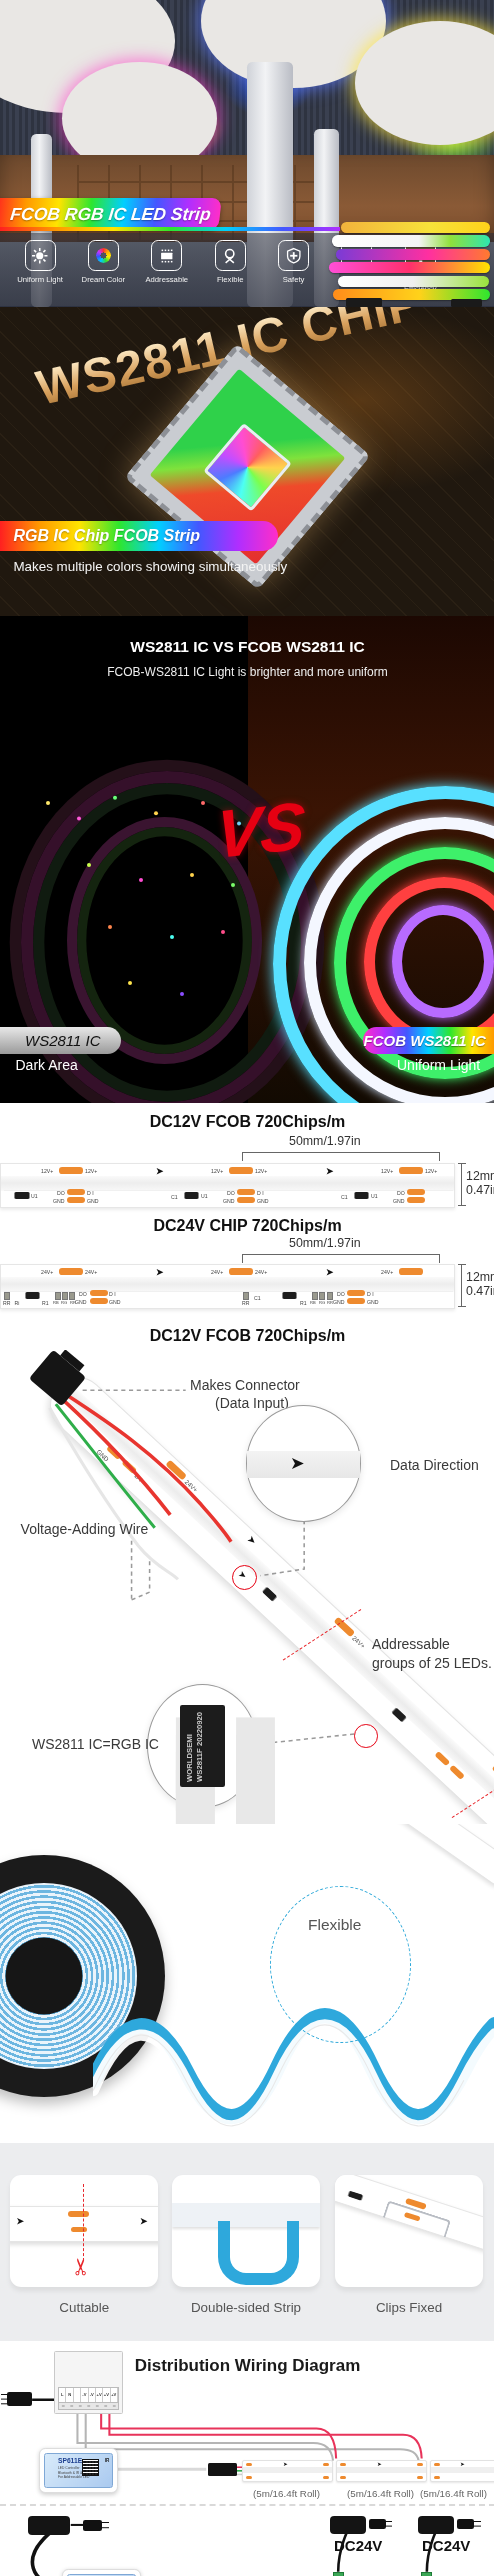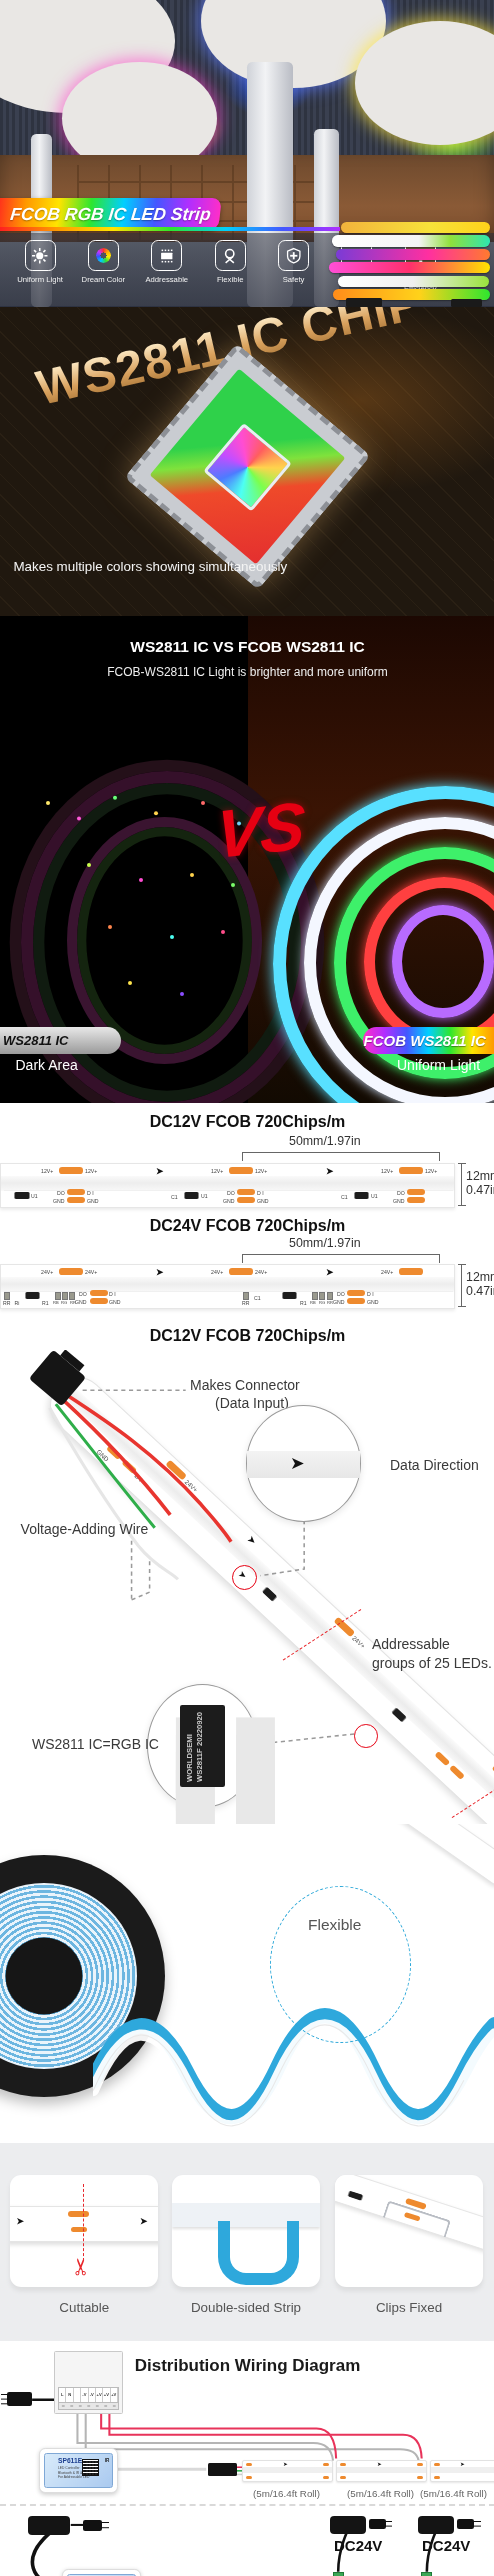--- a/index.html
+++ b/index.html
@@ -81,21 +81,21 @@
   #vs .half-r{position:absolute;right:0;top:0;width:247px;height:487px;
     background:linear-gradient(180deg,#1c0802,#3a1404 40%,#120a02);}
   .vs-title{position:absolute;left:0;top:21.6px;width:495px;text-align:center;
     font-size:15.5px;font-weight:800;color:#fff;}
   .vs-sub{position:absolute;left:0;top:49px;width:495px;text-align:center;font-size:12px;color:#eee;}
   .ringset{position:absolute;border-radius:50%;}
   .vs-mark{position:absolute;left:216px;top:175px;font-size:67px;font-weight:800;color:#e60012;
     transform:rotate(-6deg) skewX(-8deg);font-style:italic;text-shadow:0 0 7.2px rgba(230,0,20,.5);}
   .vs-pill-l{position:absolute;left:0;top:411px;width:121px;height:27px;border-radius:0 13.4px 13.4px 0;
     background:linear-gradient(180deg,#e8e8e8,#9a9a9a);display:flex;align-items:center;}
-  .vs-pill-l span{font-size:13px;font-weight:700;font-style:italic;color:#111;padding-left:3px;}
+  .vs-pill-l span{font-size:15px;font-weight:400;font-style:italic;color:#111;padding-left:25px;}
   .vs-pill-r{position:absolute;left:363px;top:411px;width:131px;height:27px;border-radius:13.4px 0 0 13.4px;
     background:linear-gradient(90deg,#ff2ec8,#b02eff,#4457ff,#00cfff,#2ee62e,#ffe400,#ff9a00);
     display:flex;align-items:center;justify-content:flex-end;}
   .vs-pill-r span{font-size:15px;font-weight:800;font-style:italic;color:#fff;padding-right:8.2px;
     text-shadow:0 0.5px 1px rgba(0,0,0,.4);}
   .vs-cap{position:absolute;top:441px;font-size:14px;color:#fff;}
 
   
   #specs{top:1103px;height:247px;background:#fff;}
   .spec-h{position:absolute;width:495px;text-align:center;font-size:16px;font-weight:800;color:#111;}
@@ -307,20 +307,23 @@
       <div class="abs" style="left:126px;top:77px;width:31px;height:8.2px;background:#1a1a1a;border-radius:1.5px;"></div>
     </div>
   </section>
 
   <section id="chip">
     <div class="chip-title">WS2811 IC CHIP</div>
     <div class="chip-sub">
       <div class="chip-face"></div>
       <div class="chip-core"></div>
     </div>
+    <div class="chip-banner">
+      <span>RGB IC Chip FCOB Strip</span>
+    </div>
     <div class="chip-sub-text">Makes multiple colors showing simultaneously</div>
   </section>
 
   <section id="vs">
     <div class="half-r"></div>
     <div class="vs-title">WS2811 IC VS FCOB WS2811 IC</div>
     <div class="vs-sub">FCOB-WS2811 IC Light is brighter and more uniform</div>
 
     <div class="ringset" style="left:20.6px;top:155px;width:268px;height:319px;border:12.4px solid #35102a;box-shadow:inset 0 0 0 11.3px #101b10,0 0 0 11.3px #241019;"></div>
     <div class="ringset" style="left:67px;top:201px;width:175px;height:227px;border:10.3px solid #3a1430;box-shadow:inset 0 0 0 9.3px #14240f;"></div>
@@ -388,21 +391,21 @@
       <div class="pad" style="left:406px;top:25px;width:17.5px;height:5.7px;"></div>
       <div class="padlbl" style="left:392px;top:34px;">GND</div>
       <div class="pad" style="left:406px;top:33px;width:17.5px;height:5.7px;"></div>
     </div>
     <div class="dim-v" style="left:461px;top:60px;height:43px;"></div>
     <div class="dim-lbl" style="left:466px;top:66px;line-height:14.4px;">
       <span>12mm/</span><br>
       <span>0.47in</span>
     </div>
 
-    <div class="spec-h" style="top:114px;">DC24V FCOB 720Chips/m</div>
+    <div class="spec-h" style="top:114px;">DC24V CHIP 720Chips/m</div>
     <div class="dim-lbl" style="left:289px;top:133px;">50mm/1.97in</div>
     <div class="dim-h" style="left:242px;top:151px;width:198px;"></div>
 
     <div class="strip" style="top:161px;">
       <div class="gloss"></div>
       <div class="padlbl" style="left:40px;top:3.6px;">24V+</div>
       <div class="pad" style="left:58px;top:2.6px;width:24px;height:7.2px;"></div>
       <div class="padlbl" style="left:84px;top:3.6px;">24V+</div>
       <div class="sarrow" style="left:155px;top:1.5px;">➤</div>
       <div class="padlbl" style="left:210px;top:3.6px;">24V+</div>

